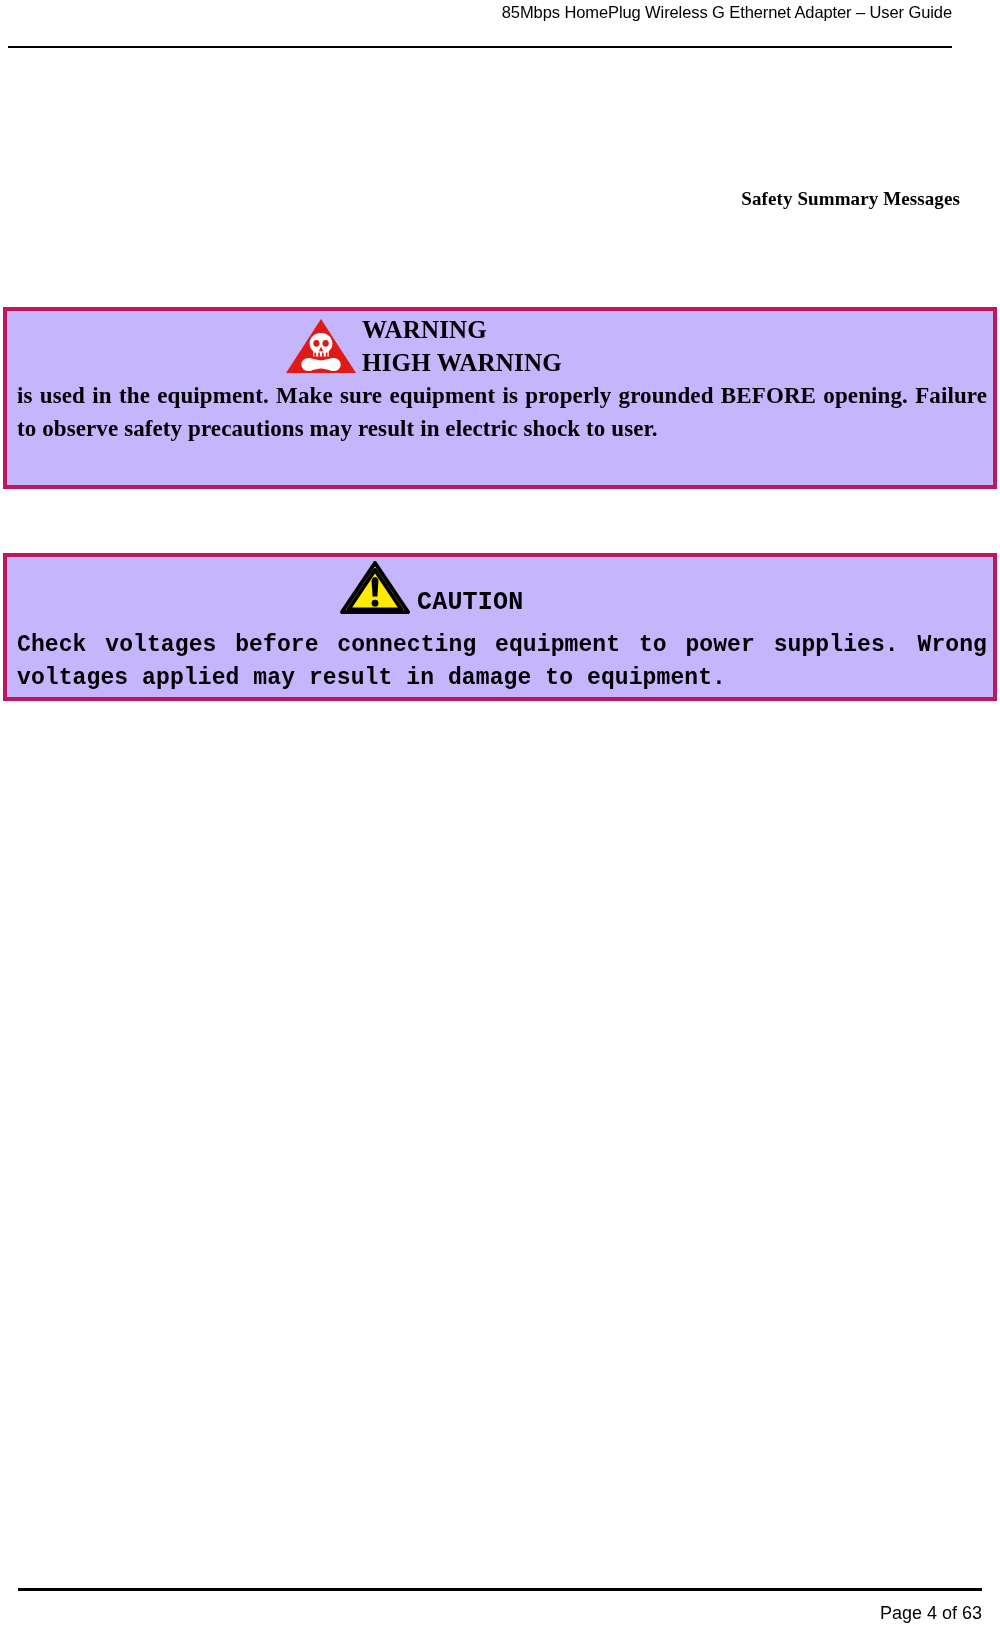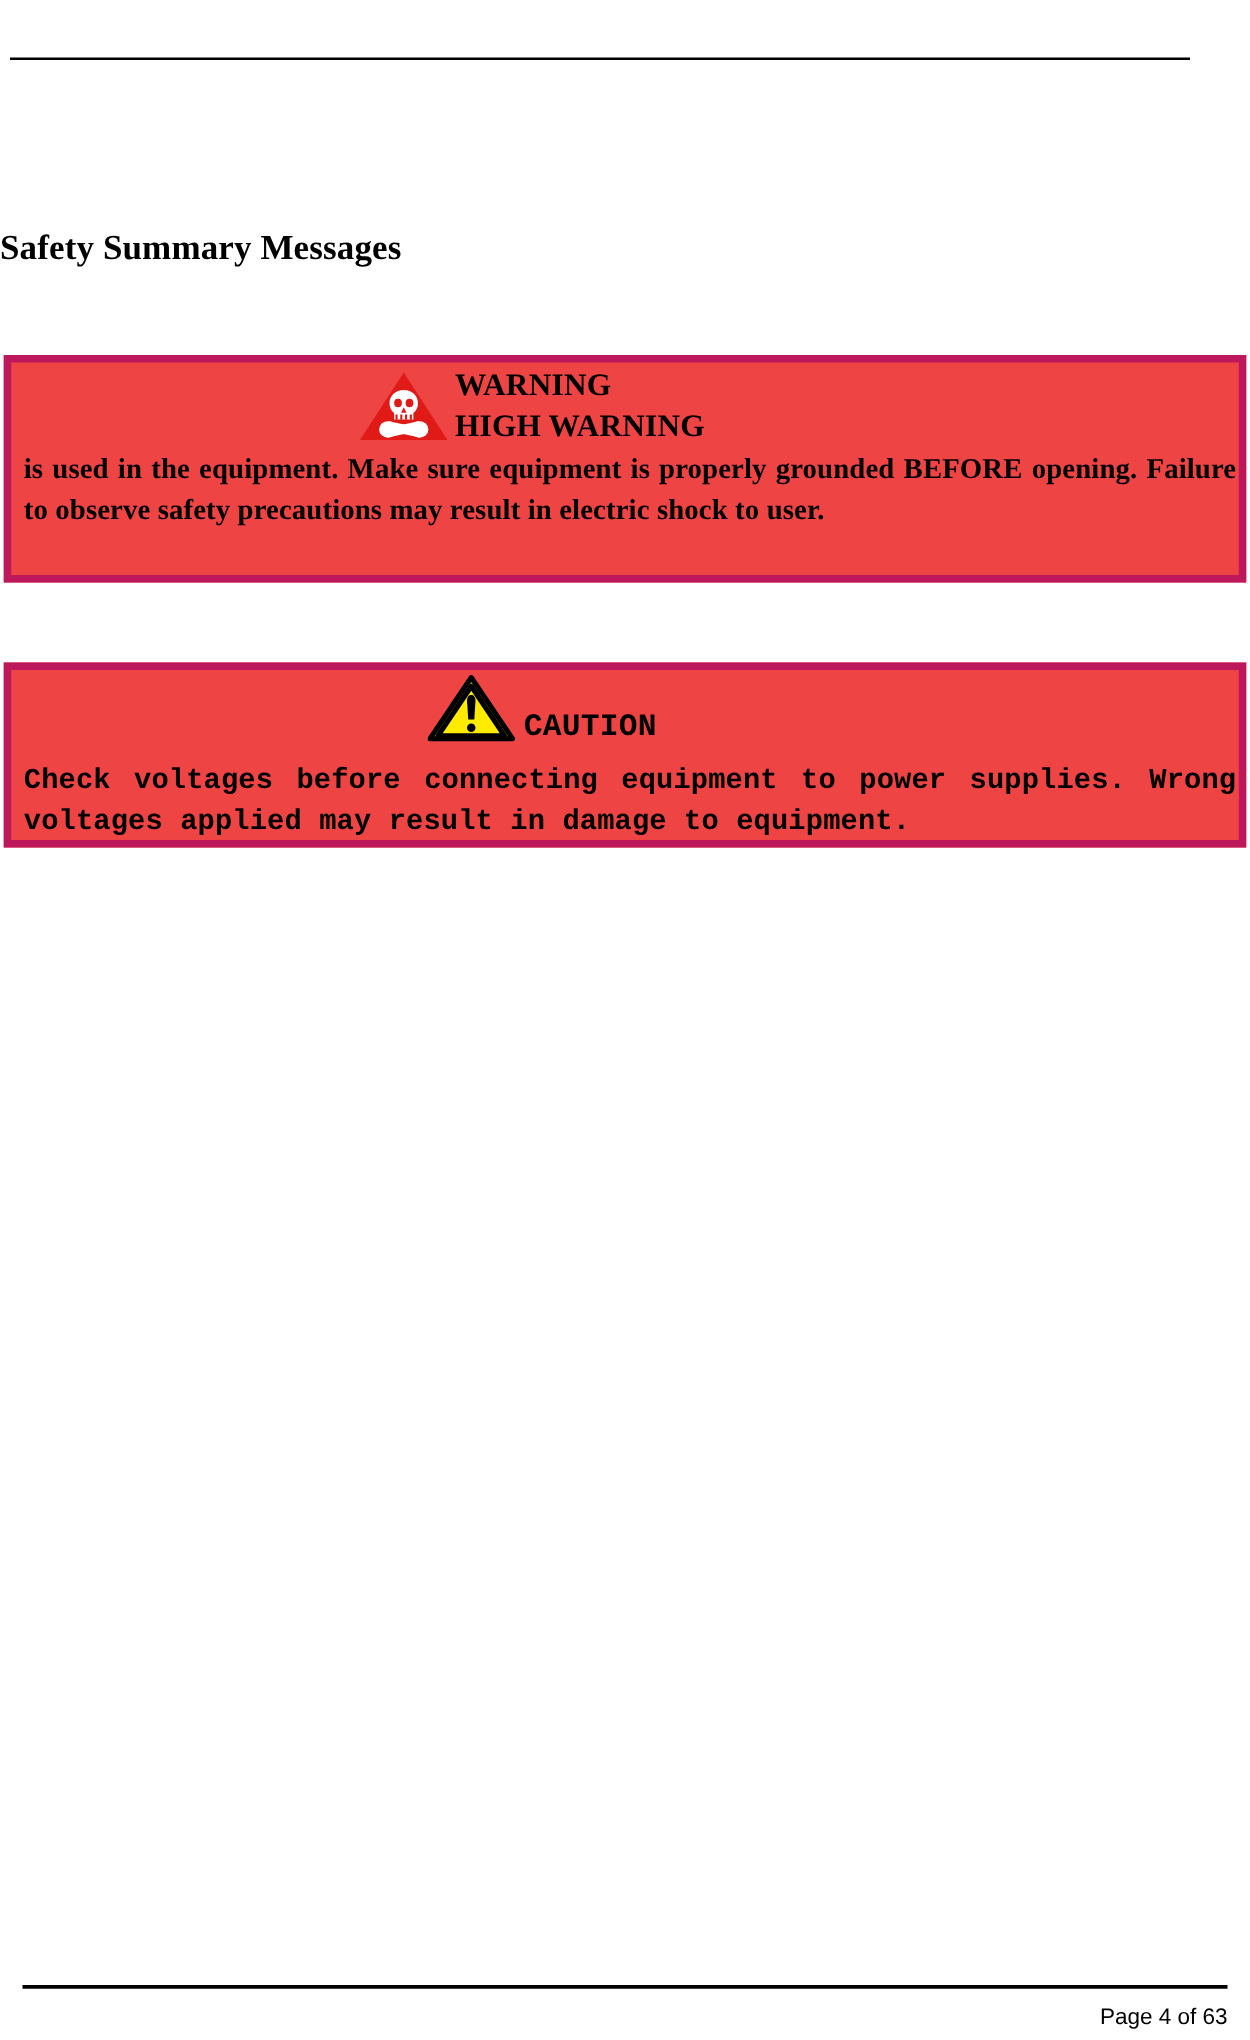--- a/index.html
+++ b/index.html
@@ -50,33 +50,34 @@
     left: 0;
     top: 52px;
     width: 1000px;
   }
 
   .section-title {
     position: absolute;
     left: 0;
     top: 130px;
     width: 960px;
-    text-align: left;
-    font-size: 28px;
+    text-align: right;
+    font-size: 19px;
     font-weight: bold;
     line-height: 34px;
     letter-spacing: 0.1px;
   }
 
   
   .alert-box {
     position: absolute;
     box-sizing: border-box;
-    border: 6px solid #be185d;
-    background: #ef4444;
+    border: 4px solid #be185d;
+    background: #c4b5fd;
+    margin-top: 23px;
   }
   .alert-box.warning {
     left: 3px;
     top: 232px;
     width: 994px;
     height: 182px;
   }
   .alert-box.caution {
     left: 3px;
     top: 478px;
@@ -156,20 +157,21 @@
     font-family: "Liberation Sans", "DejaVu Sans", sans-serif;
     font-size: 18px;
     line-height: 22px;
     white-space: nowrap;
   }
 </style>
 </head>
 <body>
 
 <div class="page-header">
+  <div class="header-title">85Mbps HomePlug Wireless G Ethernet Adapter – User Guide</div>
   <div class="header-rule"></div>
 </div>
 
 <div class="page-body">
 
   <div class="section-title">Safety Summary Messages</div>
 
   <div class="alert-box warning">
     <div class="alert-head">
 

